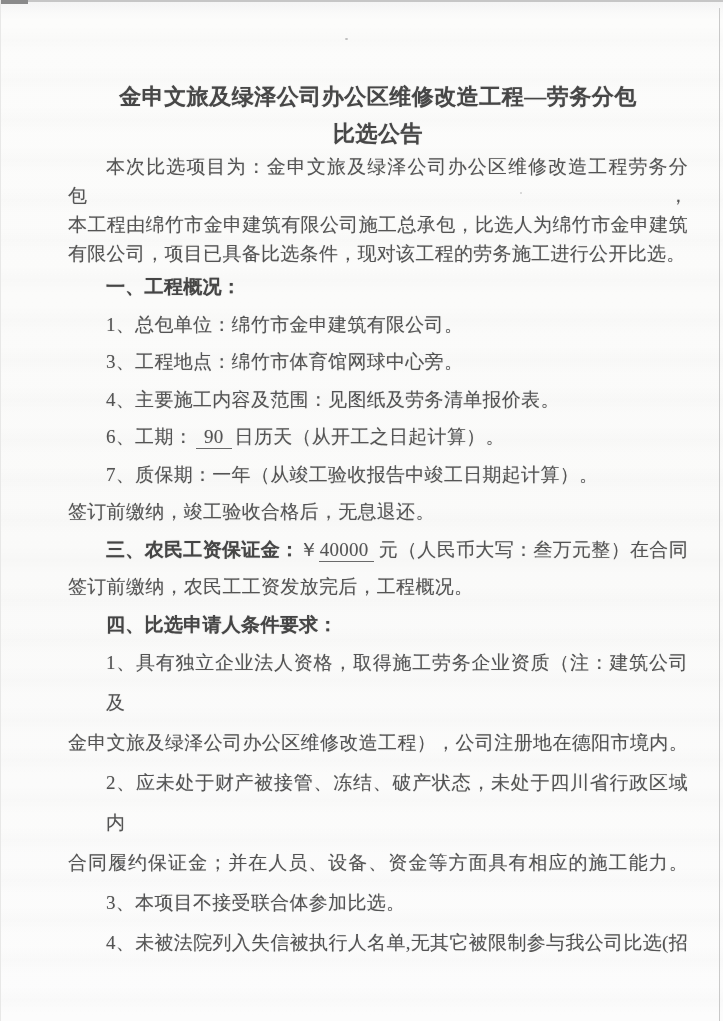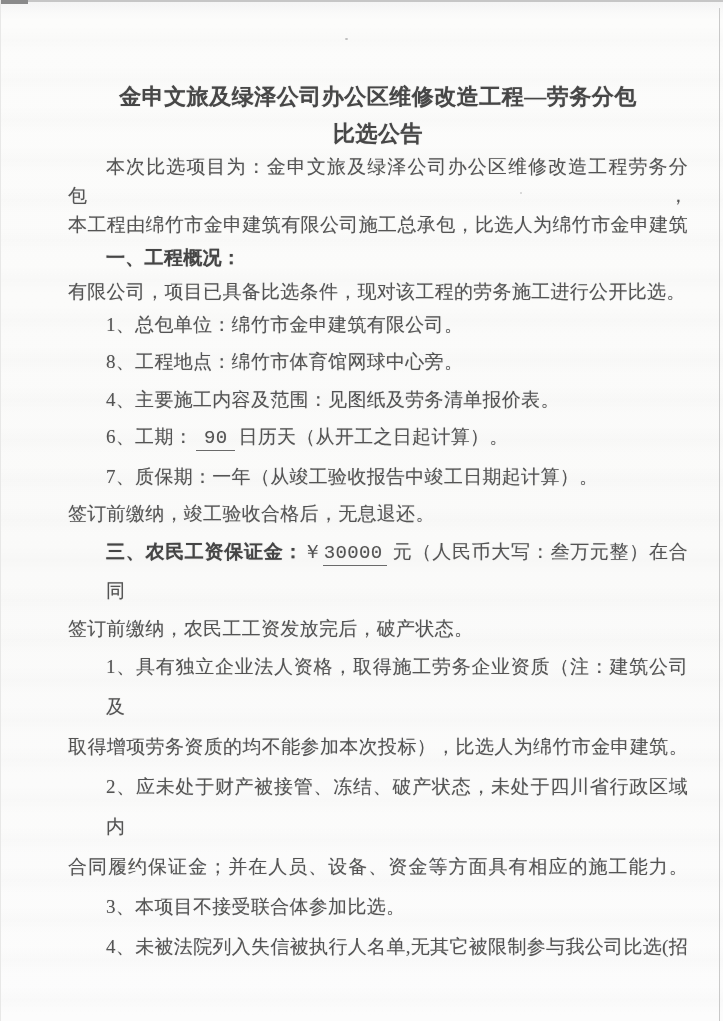--- a/index.html
+++ b/index.html
@@ -65,21 +65,20 @@
   .tight { line-height: 40px; }
   .j {
     white-space: normal;
     text-align: justify;
     text-align-last: justify;
   }
   .b { font-weight: 700; color: #454545; text-shadow: 0 0 1px rgba(65,65,65,0.5); }
   .uline {
     border-bottom: 1px solid #6a6a6a;
     padding: 0 4px 1px 4px;
-    font-family: Liberation Mono, monospace;
   }
   .uline.days { margin: 0 3px; padding: 0 8px 1px 8px; }
   .uline.amt { margin-right: 5px; padding: 0 5px 1px 1px; }
 </style>
 </head>
 <body>
 
 <div class="scan-page">
   <div class="edge-top"></div>
   <div class="edge-top-left"></div>
@@ -89,35 +88,36 @@
   <div class="speck speck2"></div>
   <div class="speck speck3"></div>
 
   <div class="content">
 
     <div class="t1">金申文旅及绿泽公司办公区维修改造工程—劳务分包</div>
     <div class="t2">比选公告</div>
 
     <div class="line intro first-indent j">本次比选项目为：金申文旅及绿泽公司办公区维修改造工程劳务分包，</div>
     <div class="line intro j">本工程由绵竹市金申建筑有限公司施工总承包，比选人为绵竹市金申建筑</div>
+    <div class="line intro">有限公司，项目已具备比选条件，现对该工程的劳务施工进行公开比选。</div>
+
     <div class="line indent b">一、工程概况：</div>
-
-    <div class="line intro">有限公司，项目已具备比选条件，现对该工程的劳务施工进行公开比选。</div>
     <div class="line indent">1、总包单位：绵竹市金申建筑有限公司。</div>
-    <div class="line indent">8、工程地点：绵竹市体育馆网球中心旁。</div>
+    <div class="line indent">3、工程地点：绵竹市体育馆网球中心旁。</div>
     <div class="line indent">4、主要施工内容及范围：见图纸及劳务清单报价表。</div>
     <div class="line indent"><span>6、工期：</span><span class="uline days">90</span><span>日历天（从开工之日起计算）。</span></div>
     <div class="line indent">7、质保期：一年（从竣工验收报告中竣工日期起计算）。</div>
 
     <div class="line">签订前缴纳，竣工验收合格后，无息退还。</div>
 
-    <div class="line indent j"><span class="b">三、农民工资保证金：</span><span>￥</span><span class="uline amt">30000</span><span>元（人民币大写：叁万元整）在合同</span></div>
-    <div class="line">签订前缴纳，农民工工资发放完后，破产状态。</div>
+    <div class="line indent j"><span class="b">三、农民工资保证金：</span><span>￥</span><span class="uline amt">40000</span><span>元（人民币大写：叁万元整）在合同</span></div>
+    <div class="line">签订前缴纳，农民工工资发放完后，工程概况。</div>
 
+    <div class="line indent b">四、比选申请人条件要求：</div>
     <div class="line tight indent j">1、具有独立企业法人资格，取得施工劳务企业资质（注：建筑公司及</div>
-    <div class="line tight j">取得增项劳务资质的均不能参加本次投标），比选人为绵竹市金申建筑。</div>
+    <div class="line tight j">金申文旅及绿泽公司办公区维修改造工程），公司注册地在德阳市境内。</div>
     <div class="line tight indent j">2、应未处于财产被接管、冻结、破产状态，未处于四川省行政区域内</div>
     <div class="line tight j">合同履约保证金；并在人员、设备、资金等方面具有相应的施工能力。</div>
     <div class="line tight indent">3、本项目不接受联合体参加比选。</div>
     <div class="line tight indent j">4、未被法院列入失信被执行人名单,无其它被限制参与我公司比选(招</div>
 
   </div>
 </div>
 
 </body></html>

